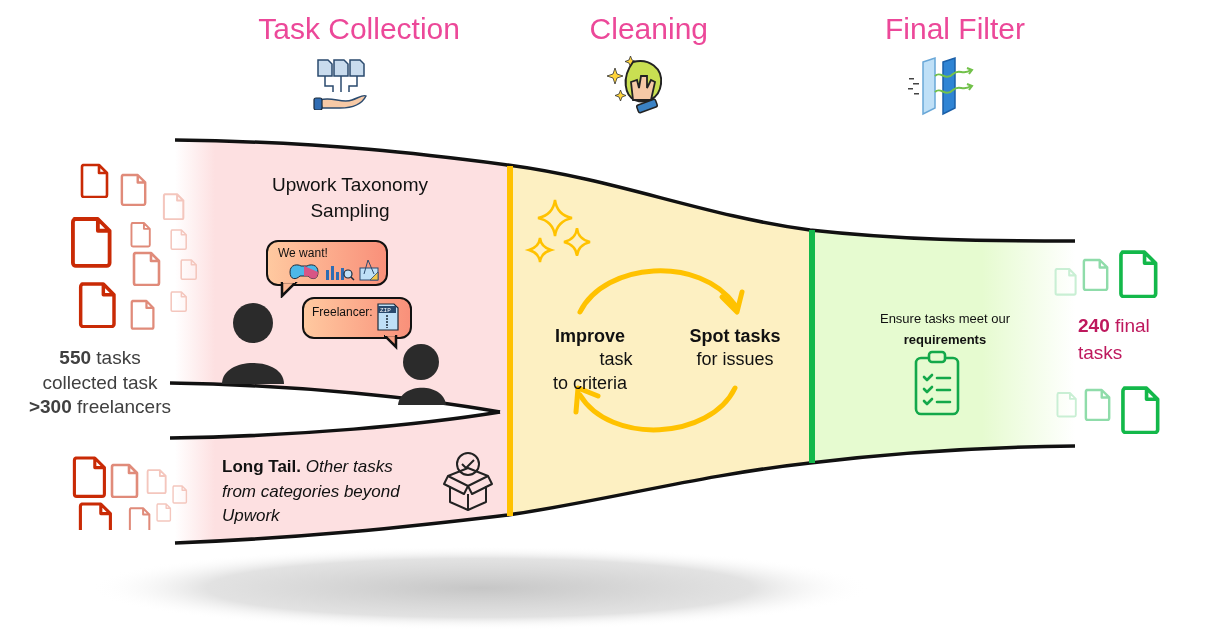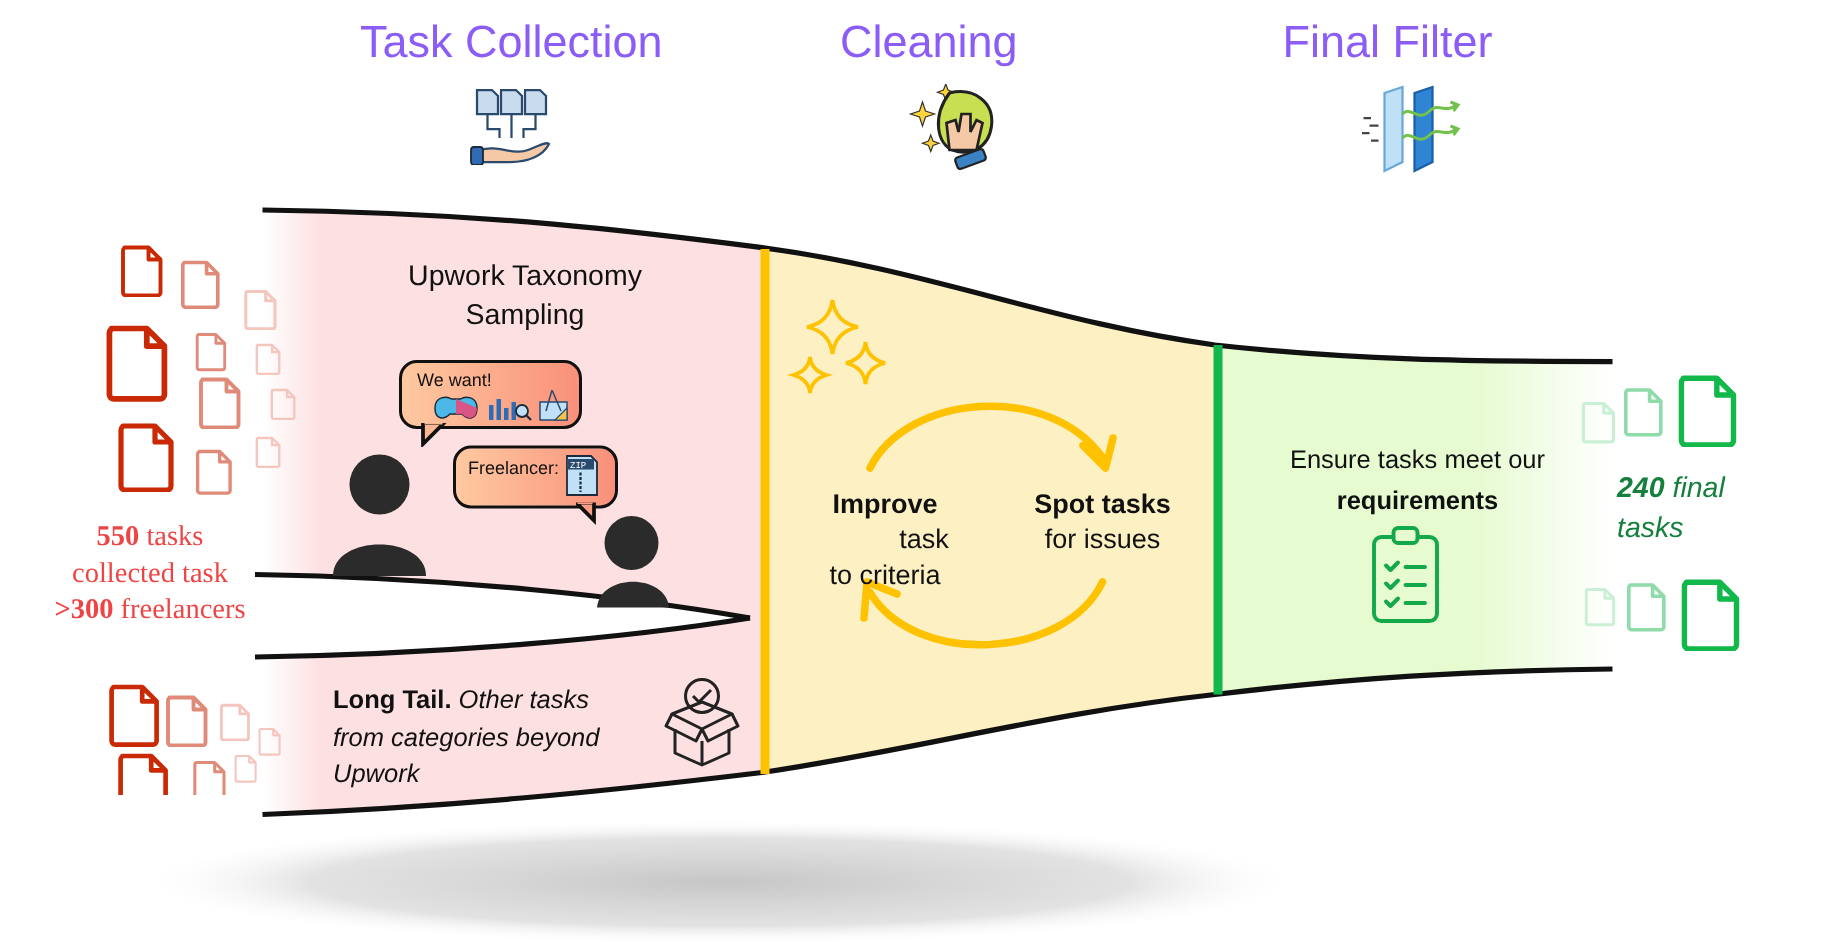--- a/index.html
+++ b/index.html
@@ -1,23 +1,23 @@
 <!DOCTYPE html>
 <html><head>
 <meta charset="utf-8">
 <style>
   html, body { margin: 0; padding: 0; background: #ffffff; }
   body { width: 1215px; height: 634px; position: relative; overflow: hidden;
          font-family: "Liberation Sans", sans-serif; color: #111; }
   .abs { position: absolute; }
-  .stage-title { font-size: 30px; color: #8b5cf6; text-align: left; white-space: nowrap; }
+  .stage-title { font-size: 30px; color: #ec4899; text-align: right; white-space: nowrap; }
   svg { position: absolute; left: 0; top: 0; }
   .txt { position: absolute; text-align: center; line-height: 1.3; }
-  .red { color: #ef4444; font-family: Liberation Serif, serif; }
-  .green { color: #15803d; font-style: italic; }
+  .red { color: #404040; }
+  .green { color: #be185d; }
   b { font-weight: bold; }
   .bubble { position: absolute; border: 2.5px solid #111; border-radius: 12px;
             background: linear-gradient(90deg, #ffc9a0, #f9907a); font-size: 12px; }
 </style>
 </head>
 <body>
 
 <svg width="1215" height="634" viewBox="0 0 1215 634">
   <defs>
     <linearGradient id="pinkFade" x1="0" x2="1" y1="0" y2="0">
@@ -72,21 +72,21 @@
 
   <g fill="none" stroke="#ffc200" stroke-width="5" stroke-linecap="round" stroke-linejoin="round">
     <path d="M580 312 C 605 262, 700 255, 735 305"></path>
     <path d="M722 297 L 737 312 L 742 292"></path>
     <path d="M735 388 C 710 440, 610 445, 580 395"></path>
     <path d="M576 412 L 578 388 L 598 396"></path>
   </g>
 </svg>
 
 <div class="abs stage-title" style="left:240px; top:12px; width:220px;">Task Collection</div>
-<div class="abs stage-title" style="left:560px; top:12px; width:160px;">Cleaning</div>
+<div class="abs stage-title" style="left:548px; top:12px; width:160px;">Cleaning</div>
 <div class="abs stage-title" style="left:855px; top:12px; width:170px;">Final Filter</div>
 
 <svg style="left:312px; top:58px;" width="56" height="52">
   <g stroke="#2a4a6e" stroke-width="1.5" fill="#c9dcee">
     <path d="M6 2 h10 l4 4 v12 h-14 z"></path>
       <path d="M22 2 h10 l4 4 v12 h-14 z"></path>
       <path d="M38 2 h10 l4 4 v12 h-14 z"></path>
   </g>
   <g stroke="#2a4a6e" stroke-width="1.5" fill="none">
     <path d="M13 18 v10 h8 v6"></path>
@@ -232,21 +232,21 @@
 
 <div class="txt" style="left:515px; top:325px; width:150px; font-size:18px;">
   <div><b>Improve</b><span style="white-space: pre; margin-left: 47px;"> task</span></div>
   <div>to criteria</div>
 </div>
 <div class="txt" style="left:665px; top:325px; width:140px; font-size:18px;">
   <div><b>Spot tasks</b></div>
   <div>for issues</div>
 </div>
 
-<div class="txt" style="left:825px; top:293px; width:240px; font-size:17px; line-height:1.6;">
+<div class="txt" style="left:825px; top:309px; width:240px; font-size:13px; line-height:1.6;">
   <div>Ensure tasks meet our</div>
   <div><b>requirements</b></div>
 </div>
 <svg style="left:912px; top:350px;" width="50" height="66">
   <g fill="none" stroke="#13a84a" stroke-width="2.6" stroke-linecap="round" stroke-linejoin="round">
     <rect x="4" y="8" width="42" height="56" rx="5"></rect>
     <rect x="17" y="2" width="16" height="10" rx="3" fill="#e6fbd0"></rect>
     <path d="M12 27 l3 3 l5 -5 M25 28 h13"></path>
     <path d="M12 39 l3 3 l5 -5 M25 40 h13"></path>
     <path d="M12 51 l3 3 l5 -5 M25 52 h13"></path>

